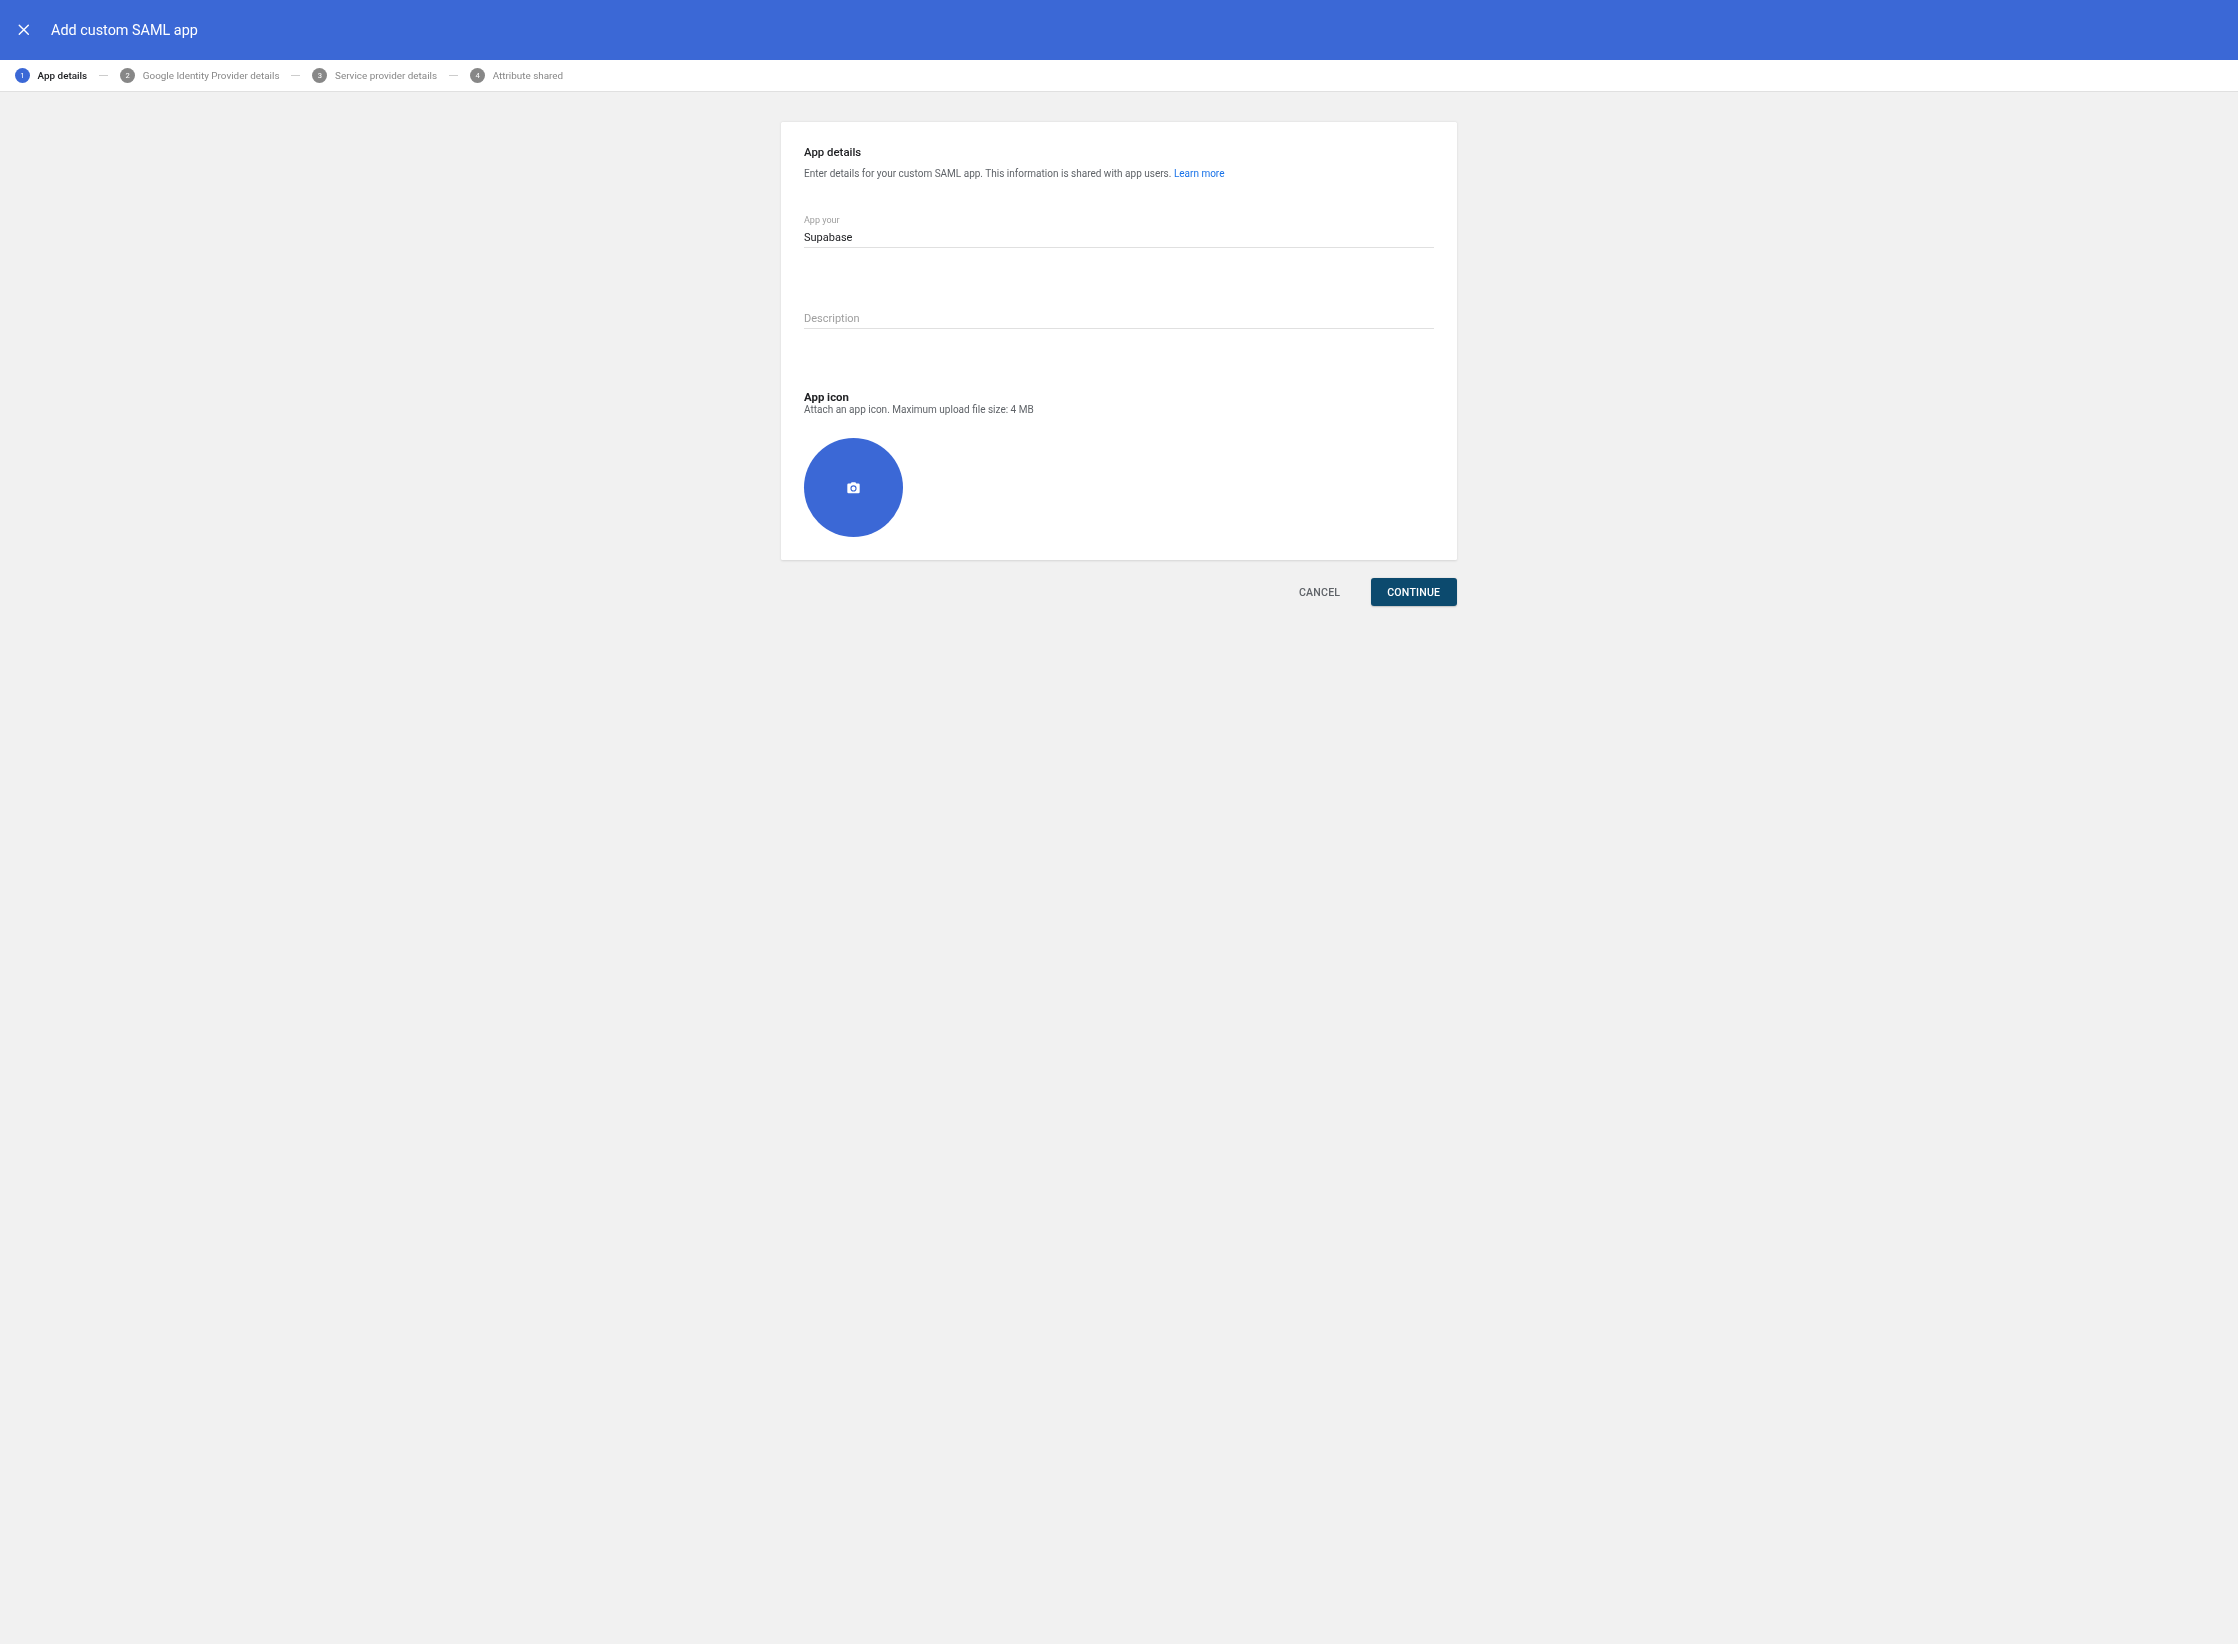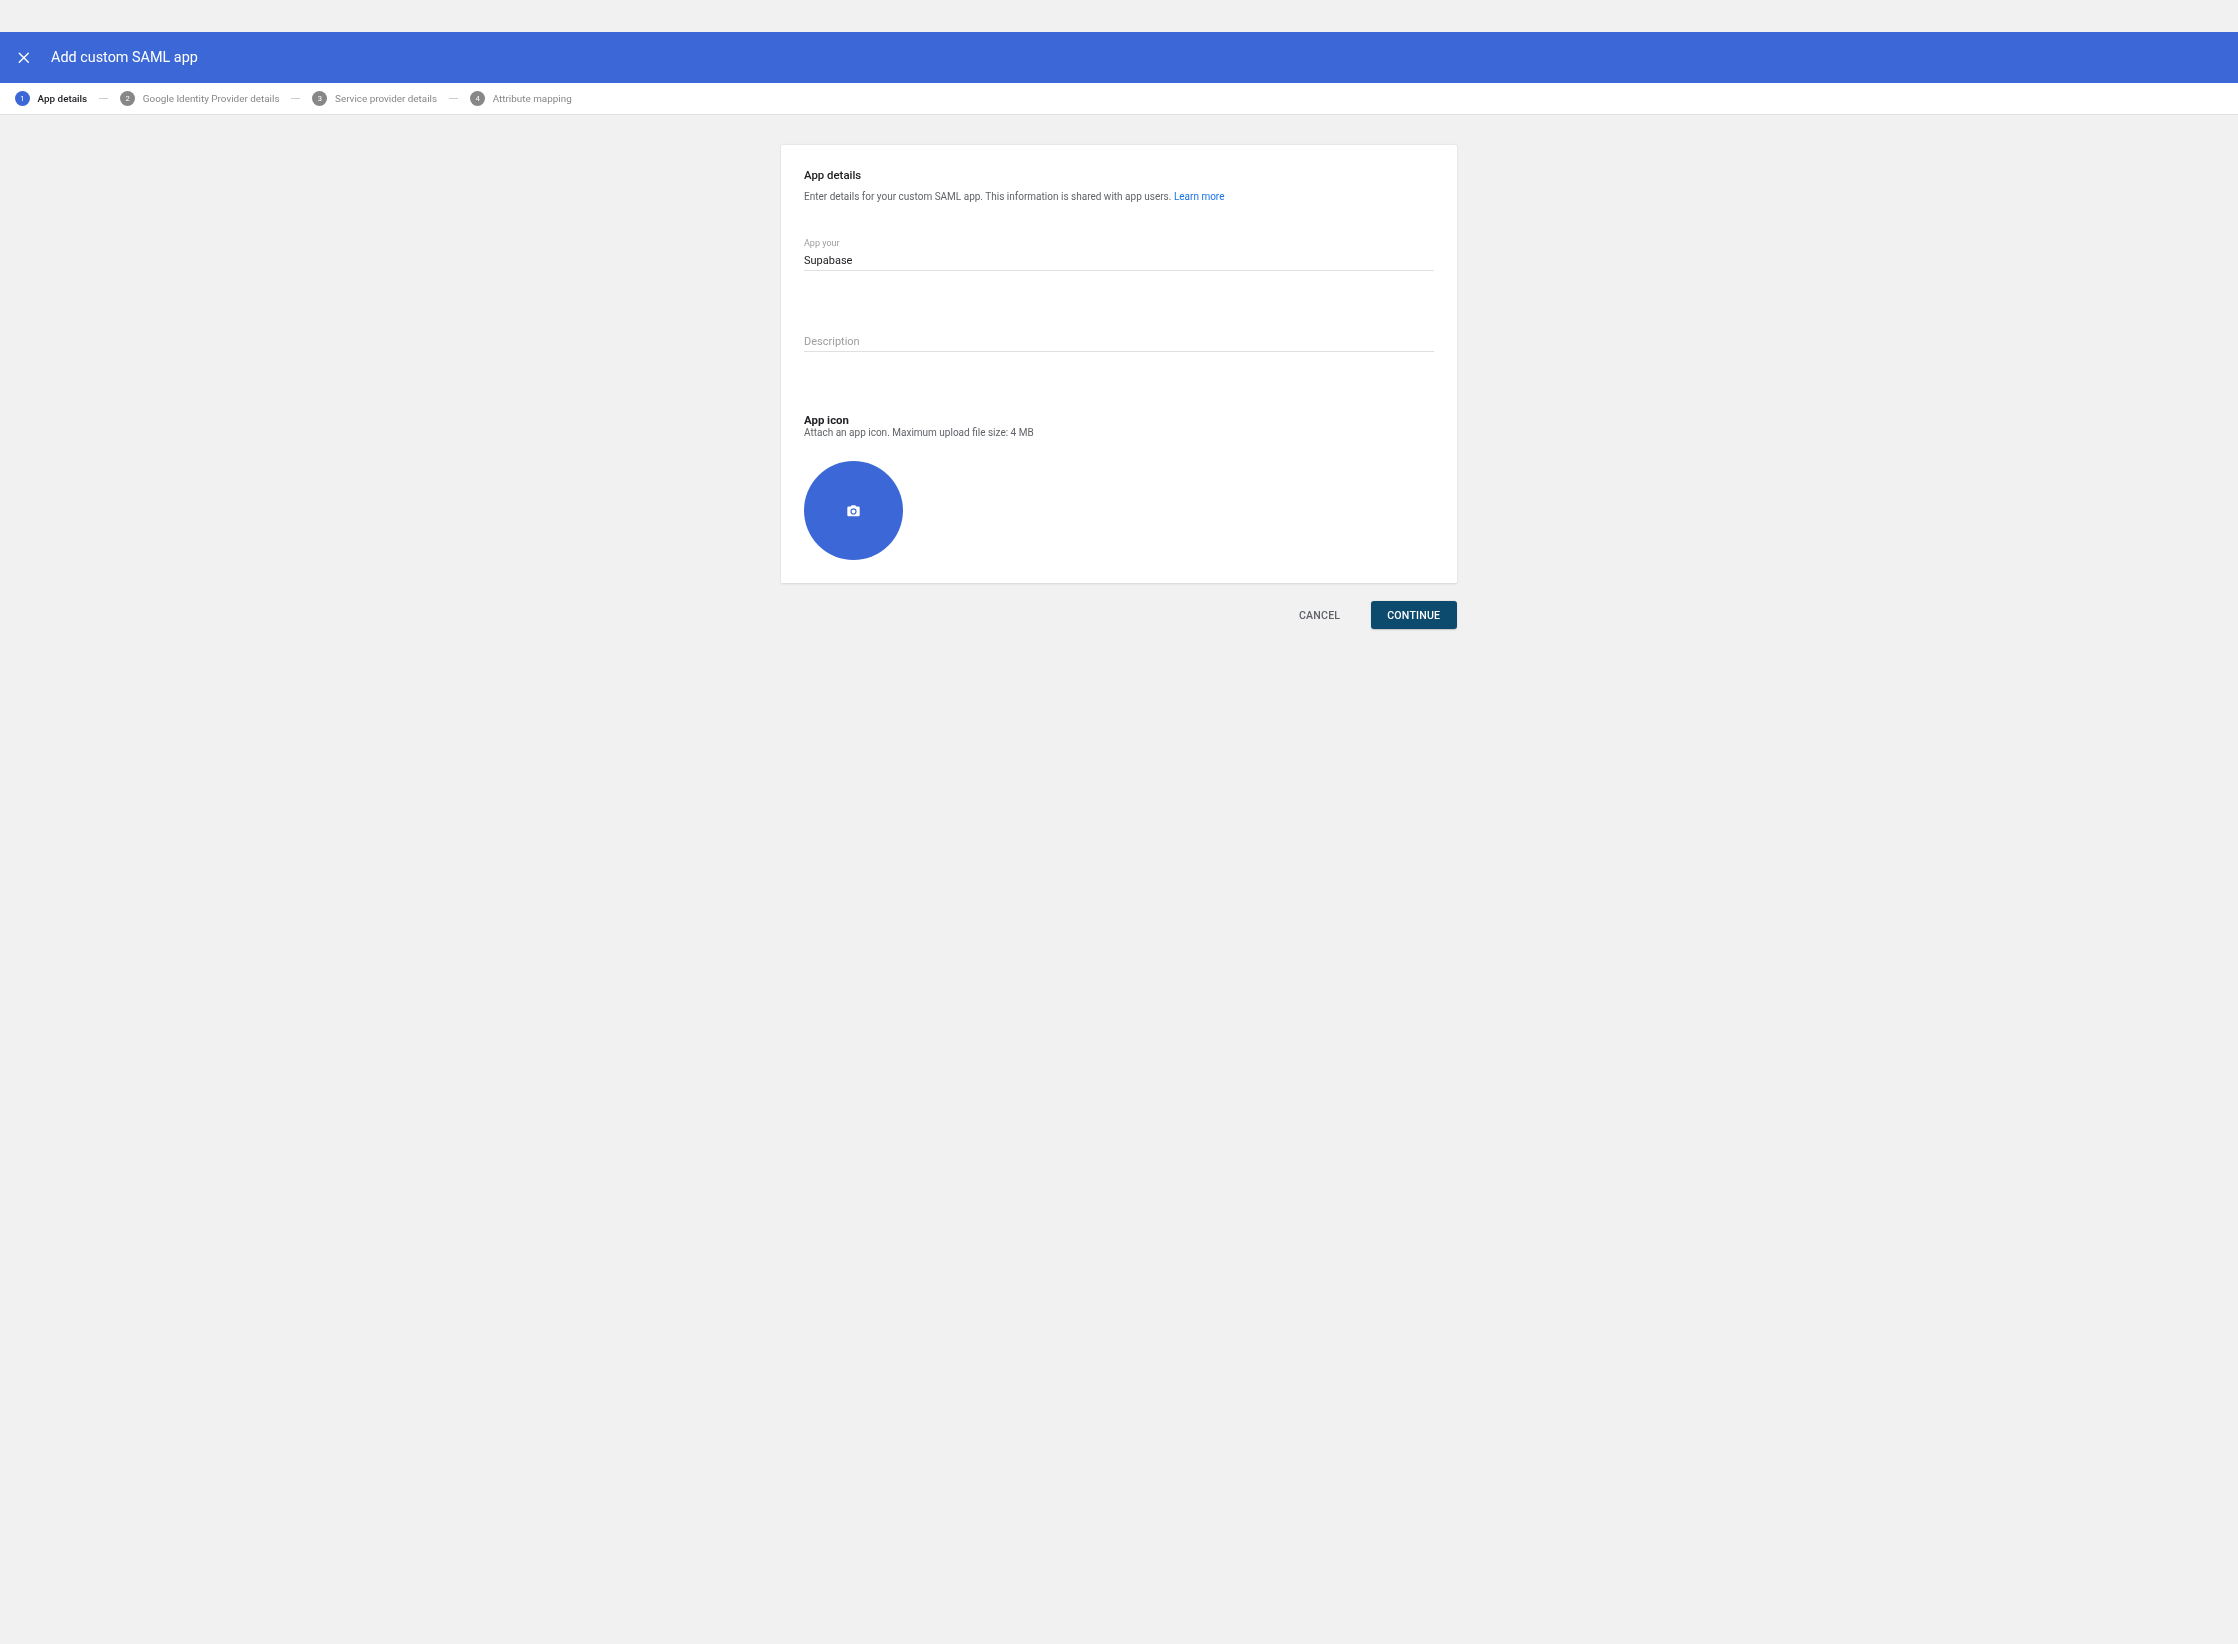--- a/index.html
+++ b/index.html
@@ -7,26 +7,25 @@
       padding: 0;
       box-sizing: border-box;
       font-family: 'Roboto', 'Helvetica Neue', Arial, sans-serif;
     }
     body {
       background: #f1f1f1;
       min-height: 100vh;
     }
     .header {
       background: #3b68d6;
-      height: 51px;
+      height: 60px;
       display: flex;
       align-items: center;
       padding: 16px 15px;
       color: #fff;
-      margin-top: 32px;
     }
     .close-btn {
       width: 18px;
       height: 18px;
       display: flex;
       align-items: center;
       justify-content: center;
       cursor: pointer;
       margin-right: 18px;
     }
@@ -202,21 +201,21 @@
     <div class="step-label inactive">Google Identity Provider details</div>
   </div>
   <div class="step-divider"></div>
   <div class="step">
     <div class="step-circle inactive">3</div>
     <div class="step-label inactive">Service provider details</div>
   </div>
   <div class="step-divider"></div>
   <div class="step">
     <div class="step-circle inactive">4</div>
-    <div class="step-label inactive">Attribute mapping</div>
+    <div class="step-label inactive">Attribute shared</div>
   </div>
 </div>
 
 <div class="content-wrapper">
   <div class="card">
     <div class="section-title">App details</div>
     <div class="section-subtitle">
       <span>Enter details for your custom SAML app. This information is shared with app users. </span><a href="#" class="learn-more">Learn more</a>
     </div>
 

